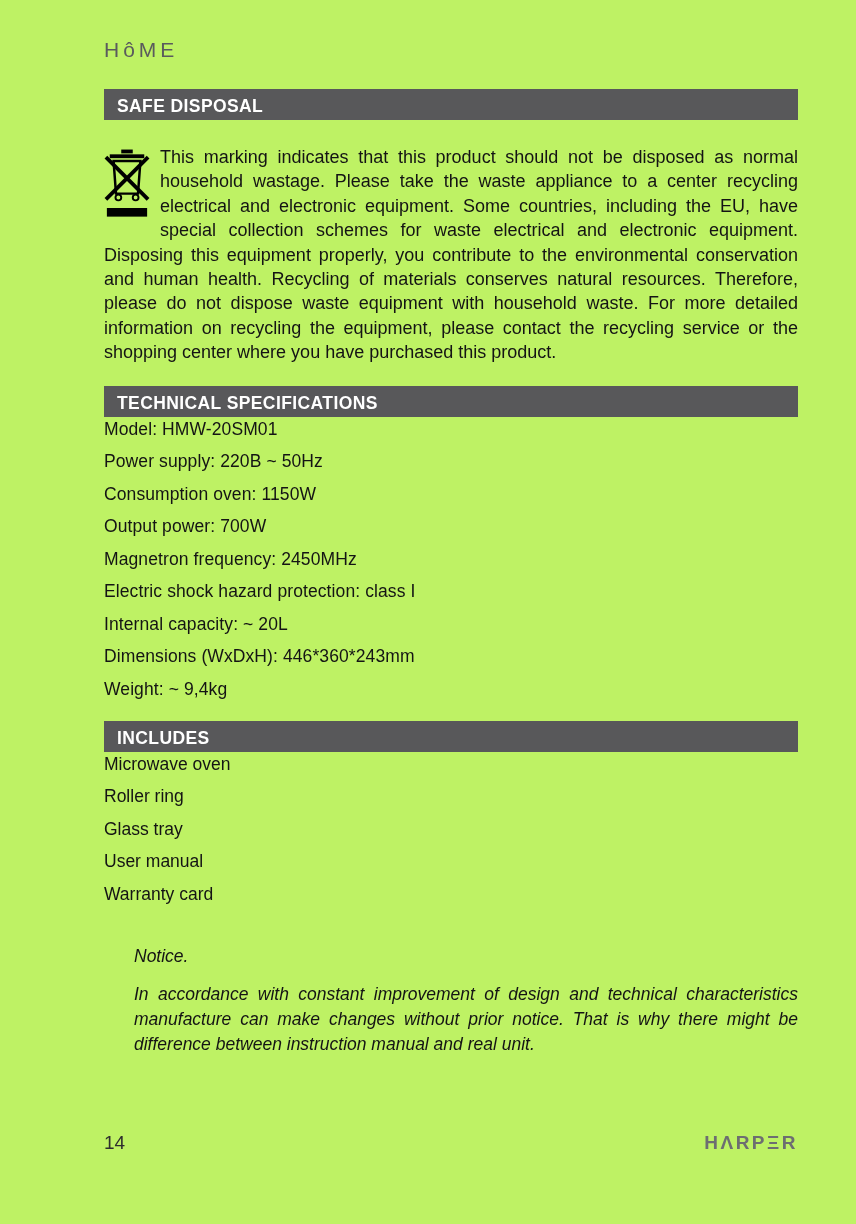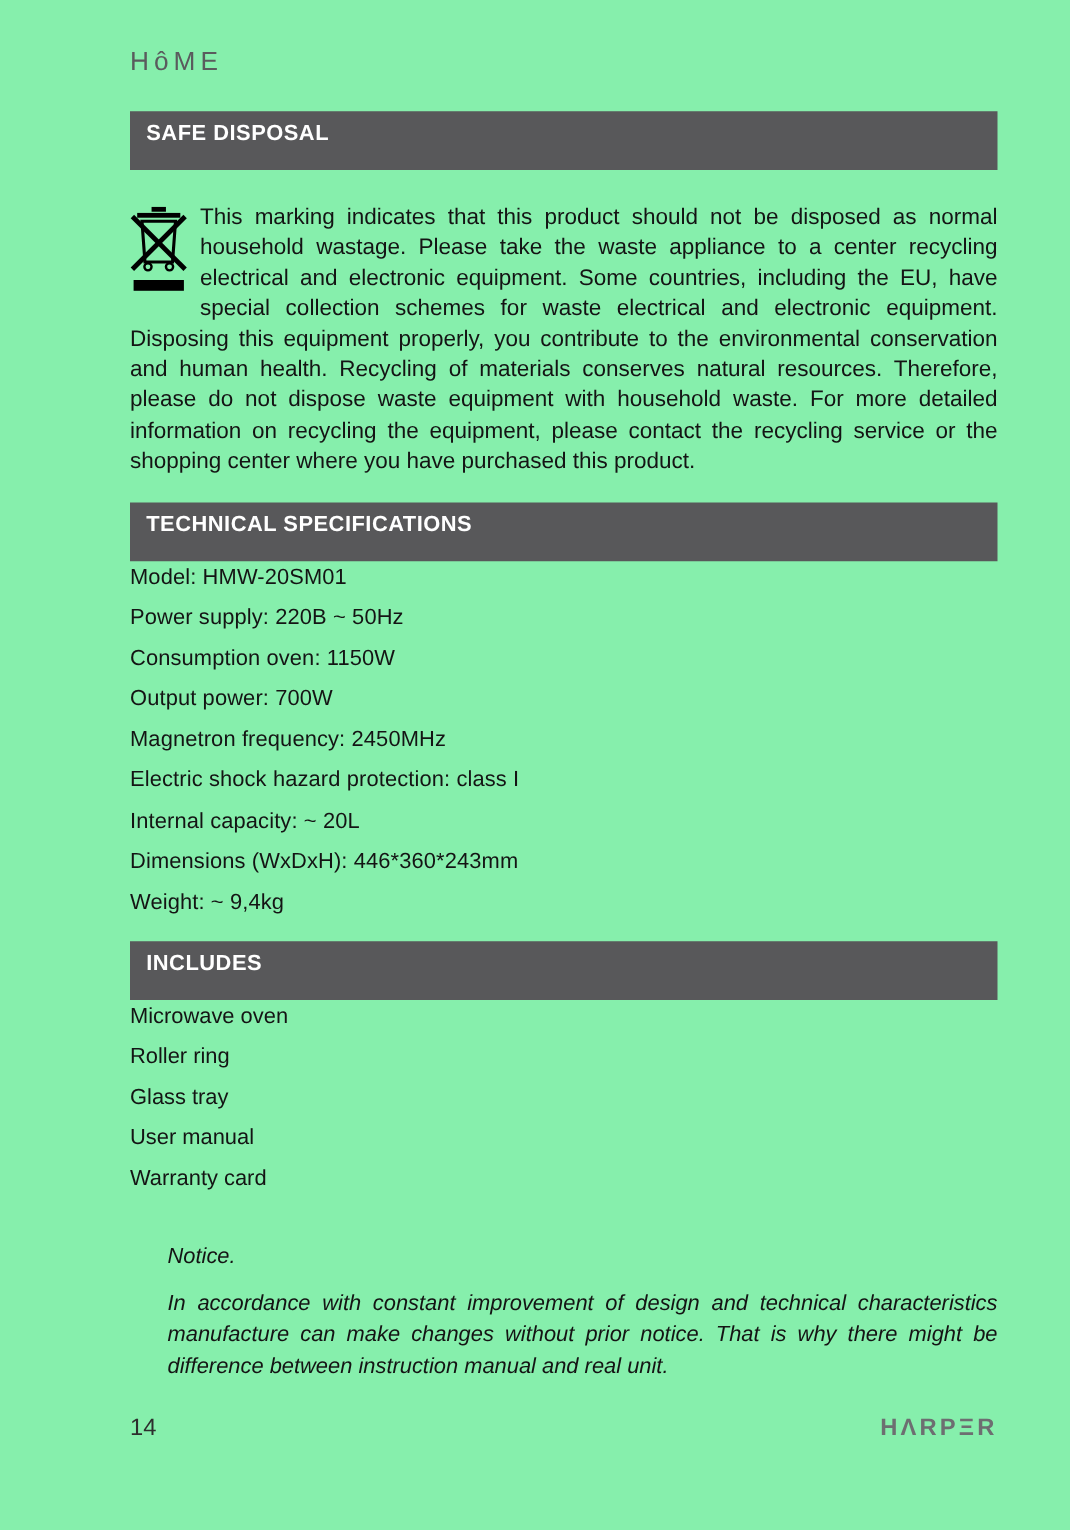--- a/index.html
+++ b/index.html
@@ -5,37 +5,37 @@
   * { margin: 0; padding: 0; box-sizing: border-box; }
   html, body { background: #ffffff; }
   body {
     width: 856px;
     height: 1224px;
     position: relative;
     font-family: "Liberation Sans", sans-serif;
     color: #1b1b1b;
     overflow: hidden;
   }
-  .page { position: absolute; inset: 0; background: #86efac; }
+  .page { position: absolute; inset: 0; background: #bef264; }
   .content { padding: 38px 58px 0 104px; }
 
   .brand {
     font-size: 21px;
     letter-spacing: 4px;
     color: #5a5b5d;
     font-weight: 500;
   }
 
   .section-bar {
     background: #58585a;
     color: #ffffff;
     font-weight: bold;
     font-size: 17.5px;
     letter-spacing: 0.4px;
-    padding: 7px 10px 19px 13px;
+    padding: 7px 10px 3px 13px;
   }
   .bar-disposal { margin-top: 27px; }
   .bar-specs    { margin-top: 21px; }
   .bar-includes { margin-top: 20px; }
 
   .disposal-text {
     margin-top: 25px;
     font-size: 18px;
     line-height: 24.4px;
     text-align: justify;

